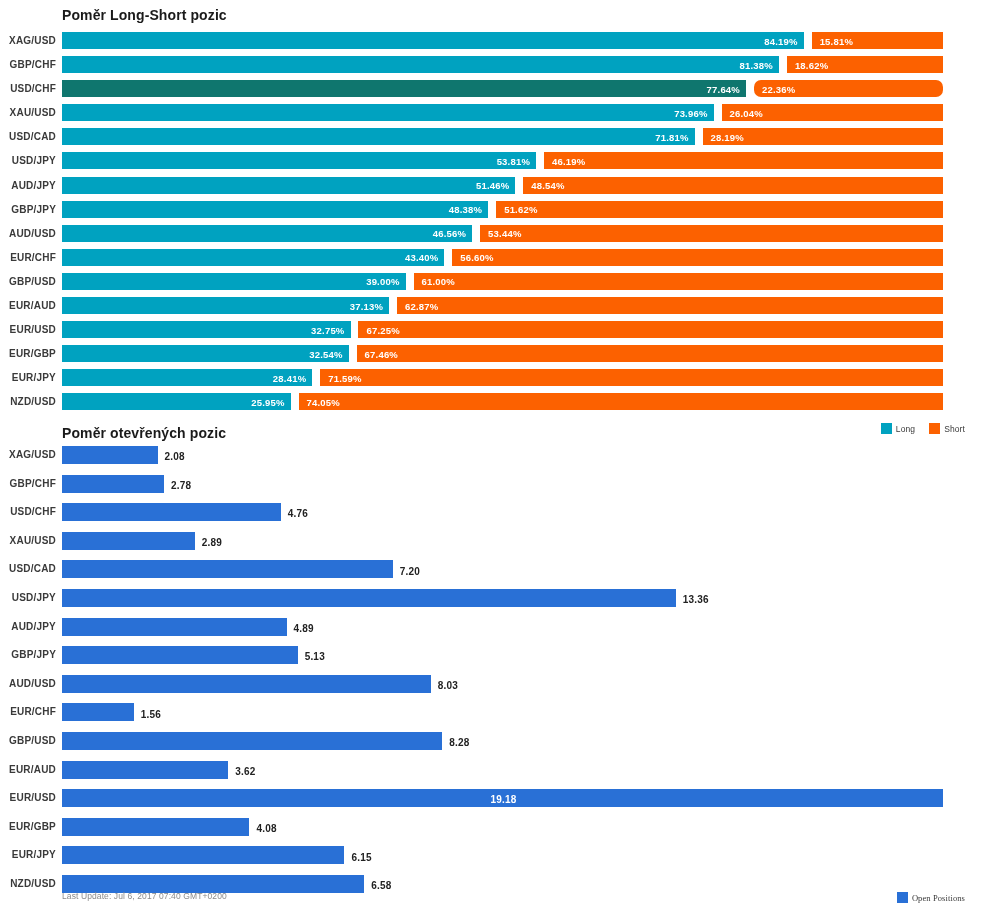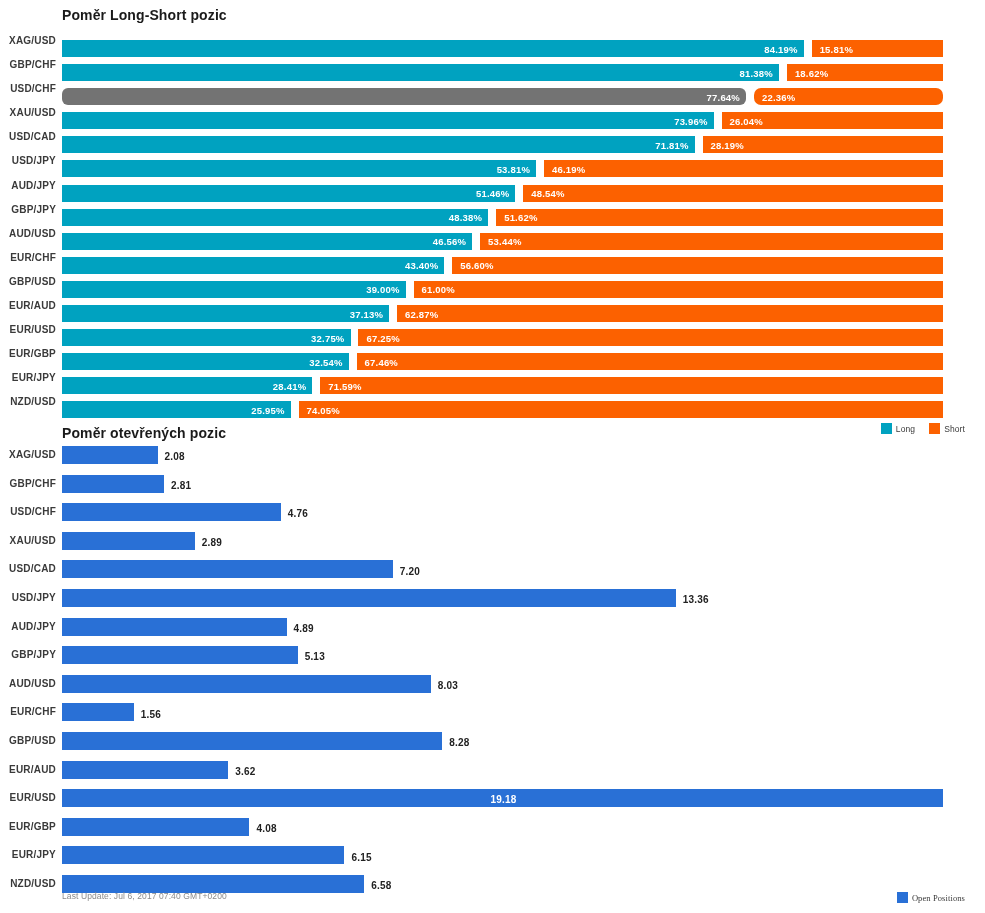--- a/index.html
+++ b/index.html
@@ -69,21 +69,21 @@
     position: absolute;
     left: 62px;
     right: 42px;
     top: 0;
     bottom: 0;
   }
 
   
   .bar {
     position: absolute;
-    top: 10px;
+    top: 2px;
     height: 17px;
     box-sizing: border-box;
     overflow: hidden;
     padding-left: 44px;
   }
   .bar-long  { background: #00A2C0; left: 0; }
   .bar-short { background: #FC6100; }
 
   .bar-value-inside {
     position: absolute;
@@ -193,21 +193,21 @@
             <span class="bar-value-inside">81.38%</span>
           </div>
           <div class="bar bar-short" style="background: rgb(252, 97, 0); left: 82.28%; width: 17.72%;">
             <span class="bar-value-inside-left">18.62%</span>
           </div>
         </div>
       </div>
       <div class="row">
         <div class="cat-label">USD/CHF</div>
         <div class="bars">
-          <div class="bar bar-long" style="background: #737373; width: 77.64%; border-radius: 6px;">
+          <div class="bar bar-long" style="background: #0f766e; width: 77.64%;">
             <span class="bar-value-inside">77.64%</span>
           </div>
           <div class="bar bar-short" style="background: rgb(252, 97, 0); left: 78.54%; width: 21.46%; border-radius: 7px;">
             <span class="bar-value-inside-left">22.36%</span>
           </div>
         </div>
       </div>
       <div class="row">
         <div class="cat-label">XAU/USD</div>
         <div class="bars">
@@ -373,21 +373,21 @@
       <div class="cat-label">XAG/USD</div>
       <div class="bars">
         <div class="bar-open" style="background: rgb(41, 112, 214); width: 10.8446%;"></div>
         <span class="bar-open-label" style="left: calc(10.8446% + 7px);">2.08</span>
       </div>
     </div>
     <div class="row">
       <div class="cat-label">GBP/CHF</div>
       <div class="bars">
         <div class="bar-open" style="background: rgb(41, 112, 214); width: 11.5746%;"></div>
-        <span class="bar-open-label" style="left: calc(11.5746% + 7px);">2.81</span>
+        <span class="bar-open-label" style="left: calc(11.5746% + 7px);">2.78</span>
       </div>
     </div>
     <div class="row">
       <div class="cat-label">USD/CHF</div>
       <div class="bars">
         <div class="bar-open" style="background: rgb(41, 112, 214); width: 24.8175%;"></div>
         <span class="bar-open-label" style="left: calc(24.8175% + 7px);">4.76</span>
       </div>
     </div>
     <div class="row">

